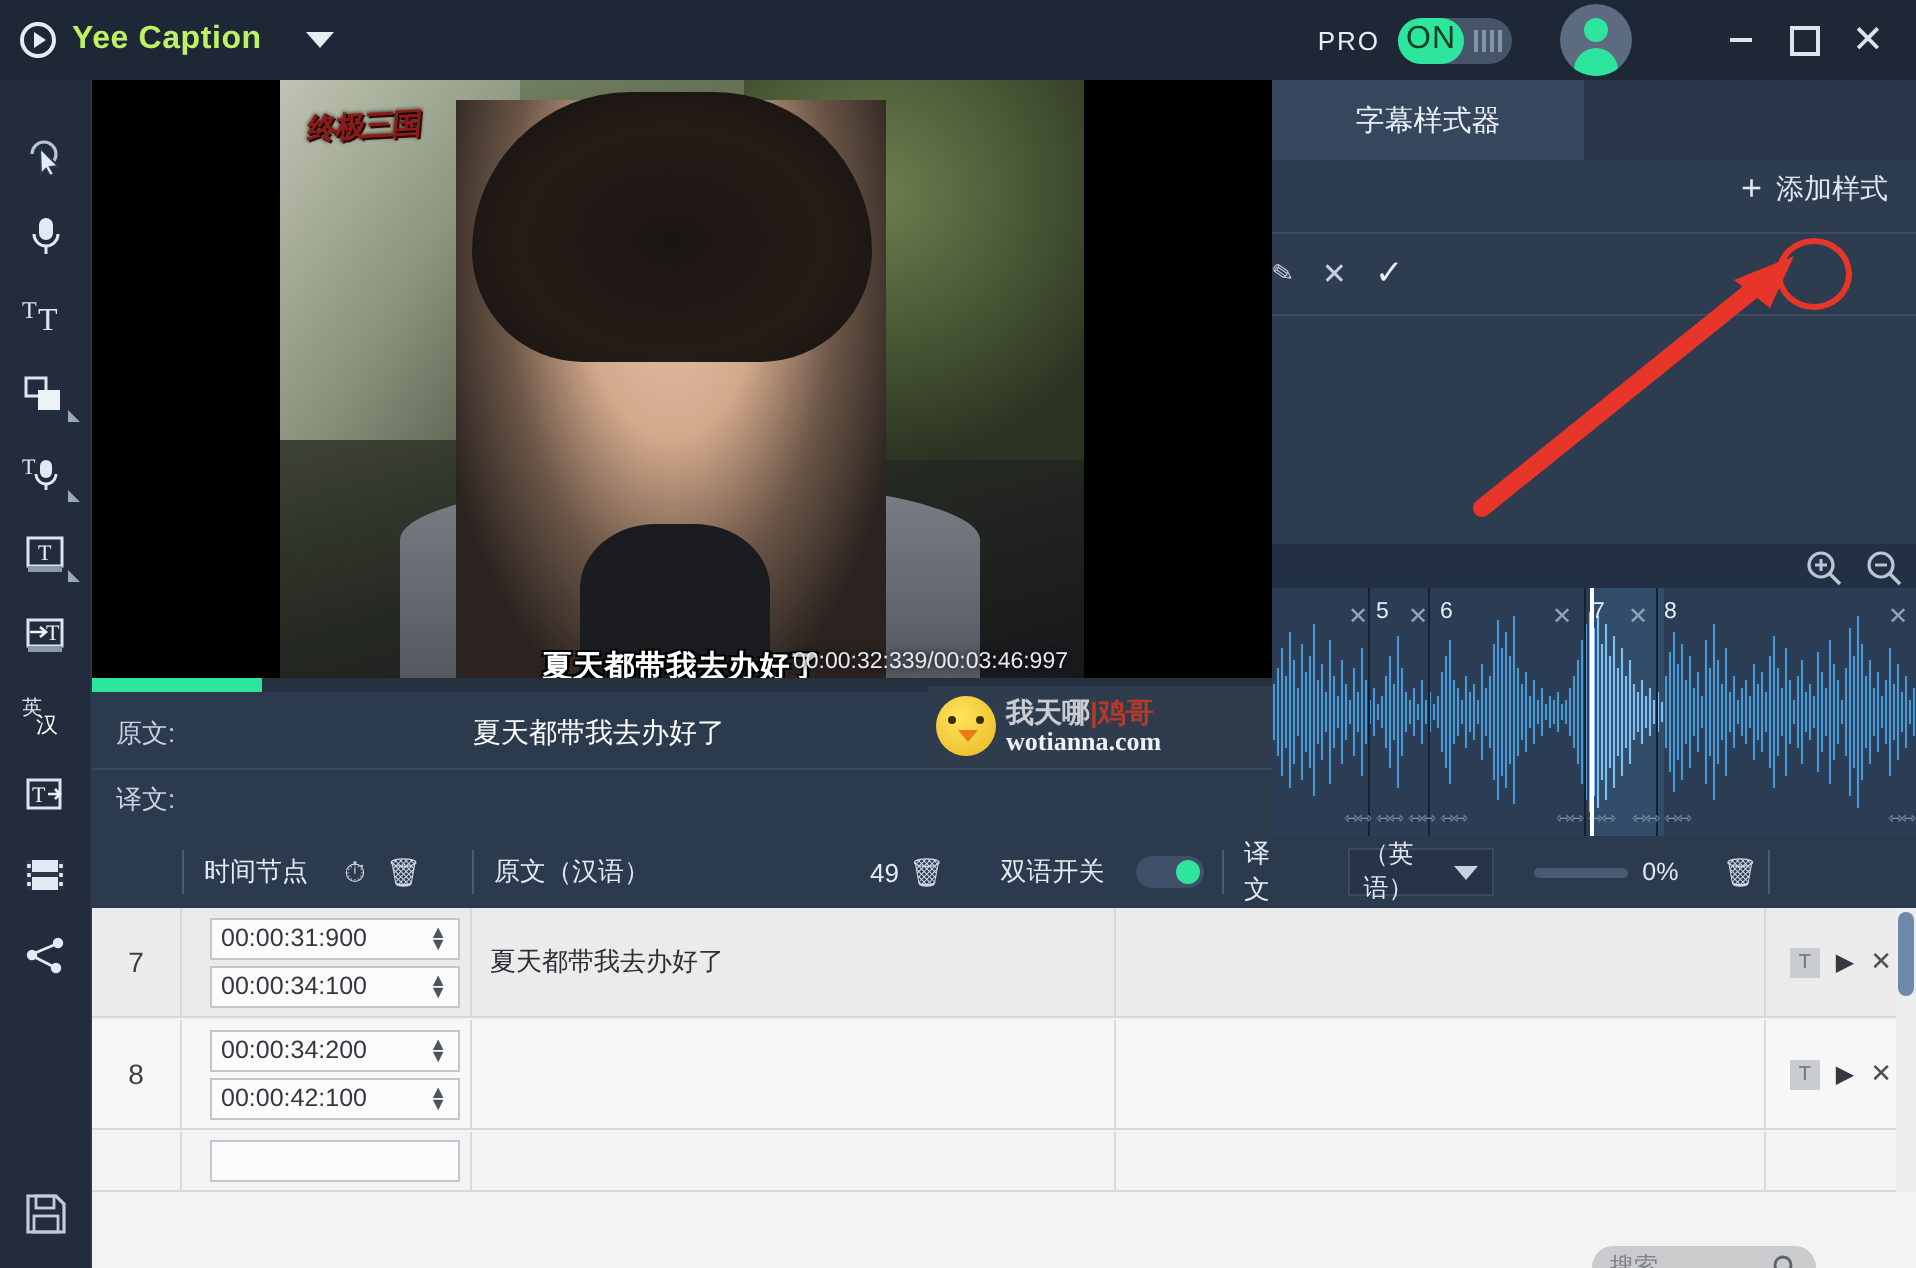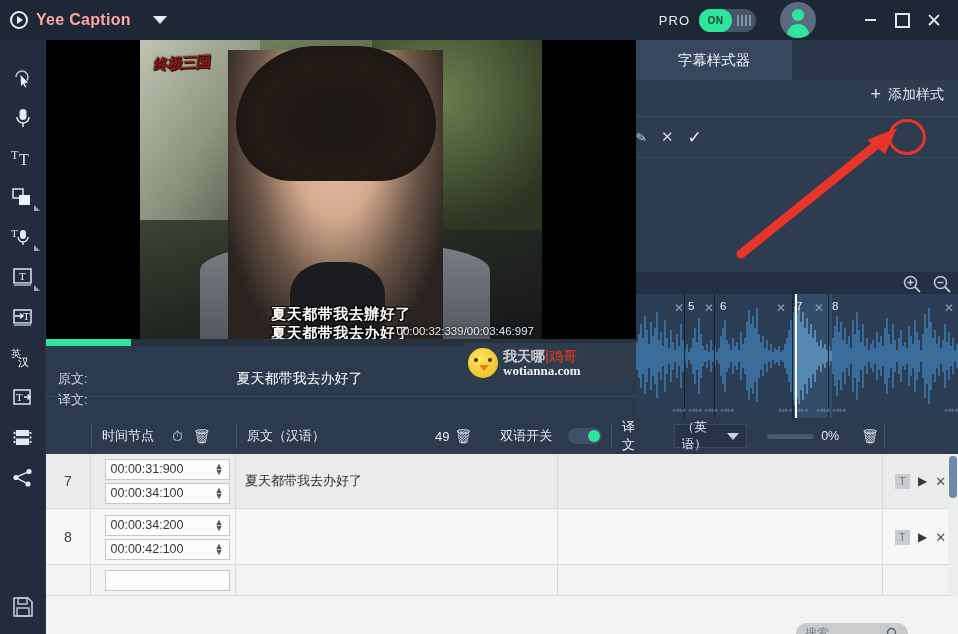--- a/index.html
+++ b/index.html
@@ -26,38 +26,38 @@
     border: 2px solid #e8edf4; border-radius: 50%;
     position: relative;
   }
   .tb-logo::after {
     content: ""; position: absolute; left: 5px; top: 3px;
     border-left: 6px solid #e8edf4;
     border-top: 4px solid transparent;
     border-bottom: 4px solid transparent;
   }
   .tb-title {
-    margin-left: 8px; color: #fca5a5; font-size: 16px; font-weight: bold;
+    margin-left: 8px; color: #bef264; font-size: 16px; font-weight: bold;
     letter-spacing: .3px;
   }
   .tb-caret {
     margin-left: 22px; width: 0; height: 0;
     border-left: 7px solid transparent; border-right: 7px solid transparent;
     border-top: 8px solid #e8edf4;
   }
   .tb-spacer { flex: 1; }
   .tb-pro { color: #e9eef5; font-size: 13px; letter-spacing: 1px; margin-right: 9px; }
   .tb-toggle {
     width: 57px; height: 23px; border-radius: 12px;
     background: #465468; position: relative; margin-right: 24px;
   }
   .tb-toggle .on-part {
     position: absolute; left: 0; top: 0; width: 33px; height: 23px;
     background: #2ee59d; border-radius: 12px;
-    color: #0e3c2a; font-size: 10px; font-weight: bold;
+    color: #0e3c2a; font-size: 16px; font-weight: normal;
     display: flex; align-items: center; justify-content: center;
     letter-spacing: .5px;
   }
   .tb-toggle .knob {
     position: absolute; right: 5px; top: 6px; width: 14px; height: 11px;
     background: linear-gradient(to right,#94a3b4 2px, transparent 2px) repeat-x;
     background-size: 4px 11px;
     opacity: .8;
   }
   .tb-avatar {
@@ -169,21 +169,21 @@
     position: absolute; left: 0; top: 0; width: 590px; height: 7px; background: #26313f;
   }
   .progbar-fill {
     position: absolute; left: 0; top: 0; height: 7px; background: #2ee59d; width: 85px;
   }
   .ts-row {
     position: absolute; left: 0; width: 590px; height: 36px;
     display: flex; align-items: center;
     border-bottom: 1px solid #3a4a61;
   }
-  .ts-row.r1 { top: 22px; }
+  .ts-row.r1 { top: 10px; }
   .ts-row.r2 { top: 43px; border-bottom: none; }
   .ts-label { color: #c9d3e0; font-size: 13px; margin-left: 12px; width: 55px; }
   .ts-value {
     flex: 1; text-align: center; color: #ffffff; font-size: 14px;
     margin-right: 150px;
   }
   .watermark {
     position: absolute; left: 464px; top: 343px; width: 172px; height: 40px;
     background: #2f3c4d;
     display: flex; align-items: center; padding-left: 4px;
@@ -476,21 +476,20 @@
 
   <div id="preview">
     <div id="video">
       <div class="vid-bg-blur"></div>
       <div class="vid-bg-tree"></div>
       <div class="vid-shirt"></div>
       <div class="vid-person"></div>
       <div class="vid-hair"></div>
       <div class="vid-shirt-inner"></div>
       <div class="vid-logo">终极三国</div>
-      <div class="sub-line1">夏天都带我去辦好了</div>
       <div class="sub-line2">夏天都带我去办好了</div>
       <div class="vid-time">00:00:32:339/00:03:46:997</div>
     </div>
   </div>
 
   <div id="textstrip">
     <div class="progbar-track">
       <div class="progbar-fill"></div>
     </div>
     <div class="ts-row r1">

